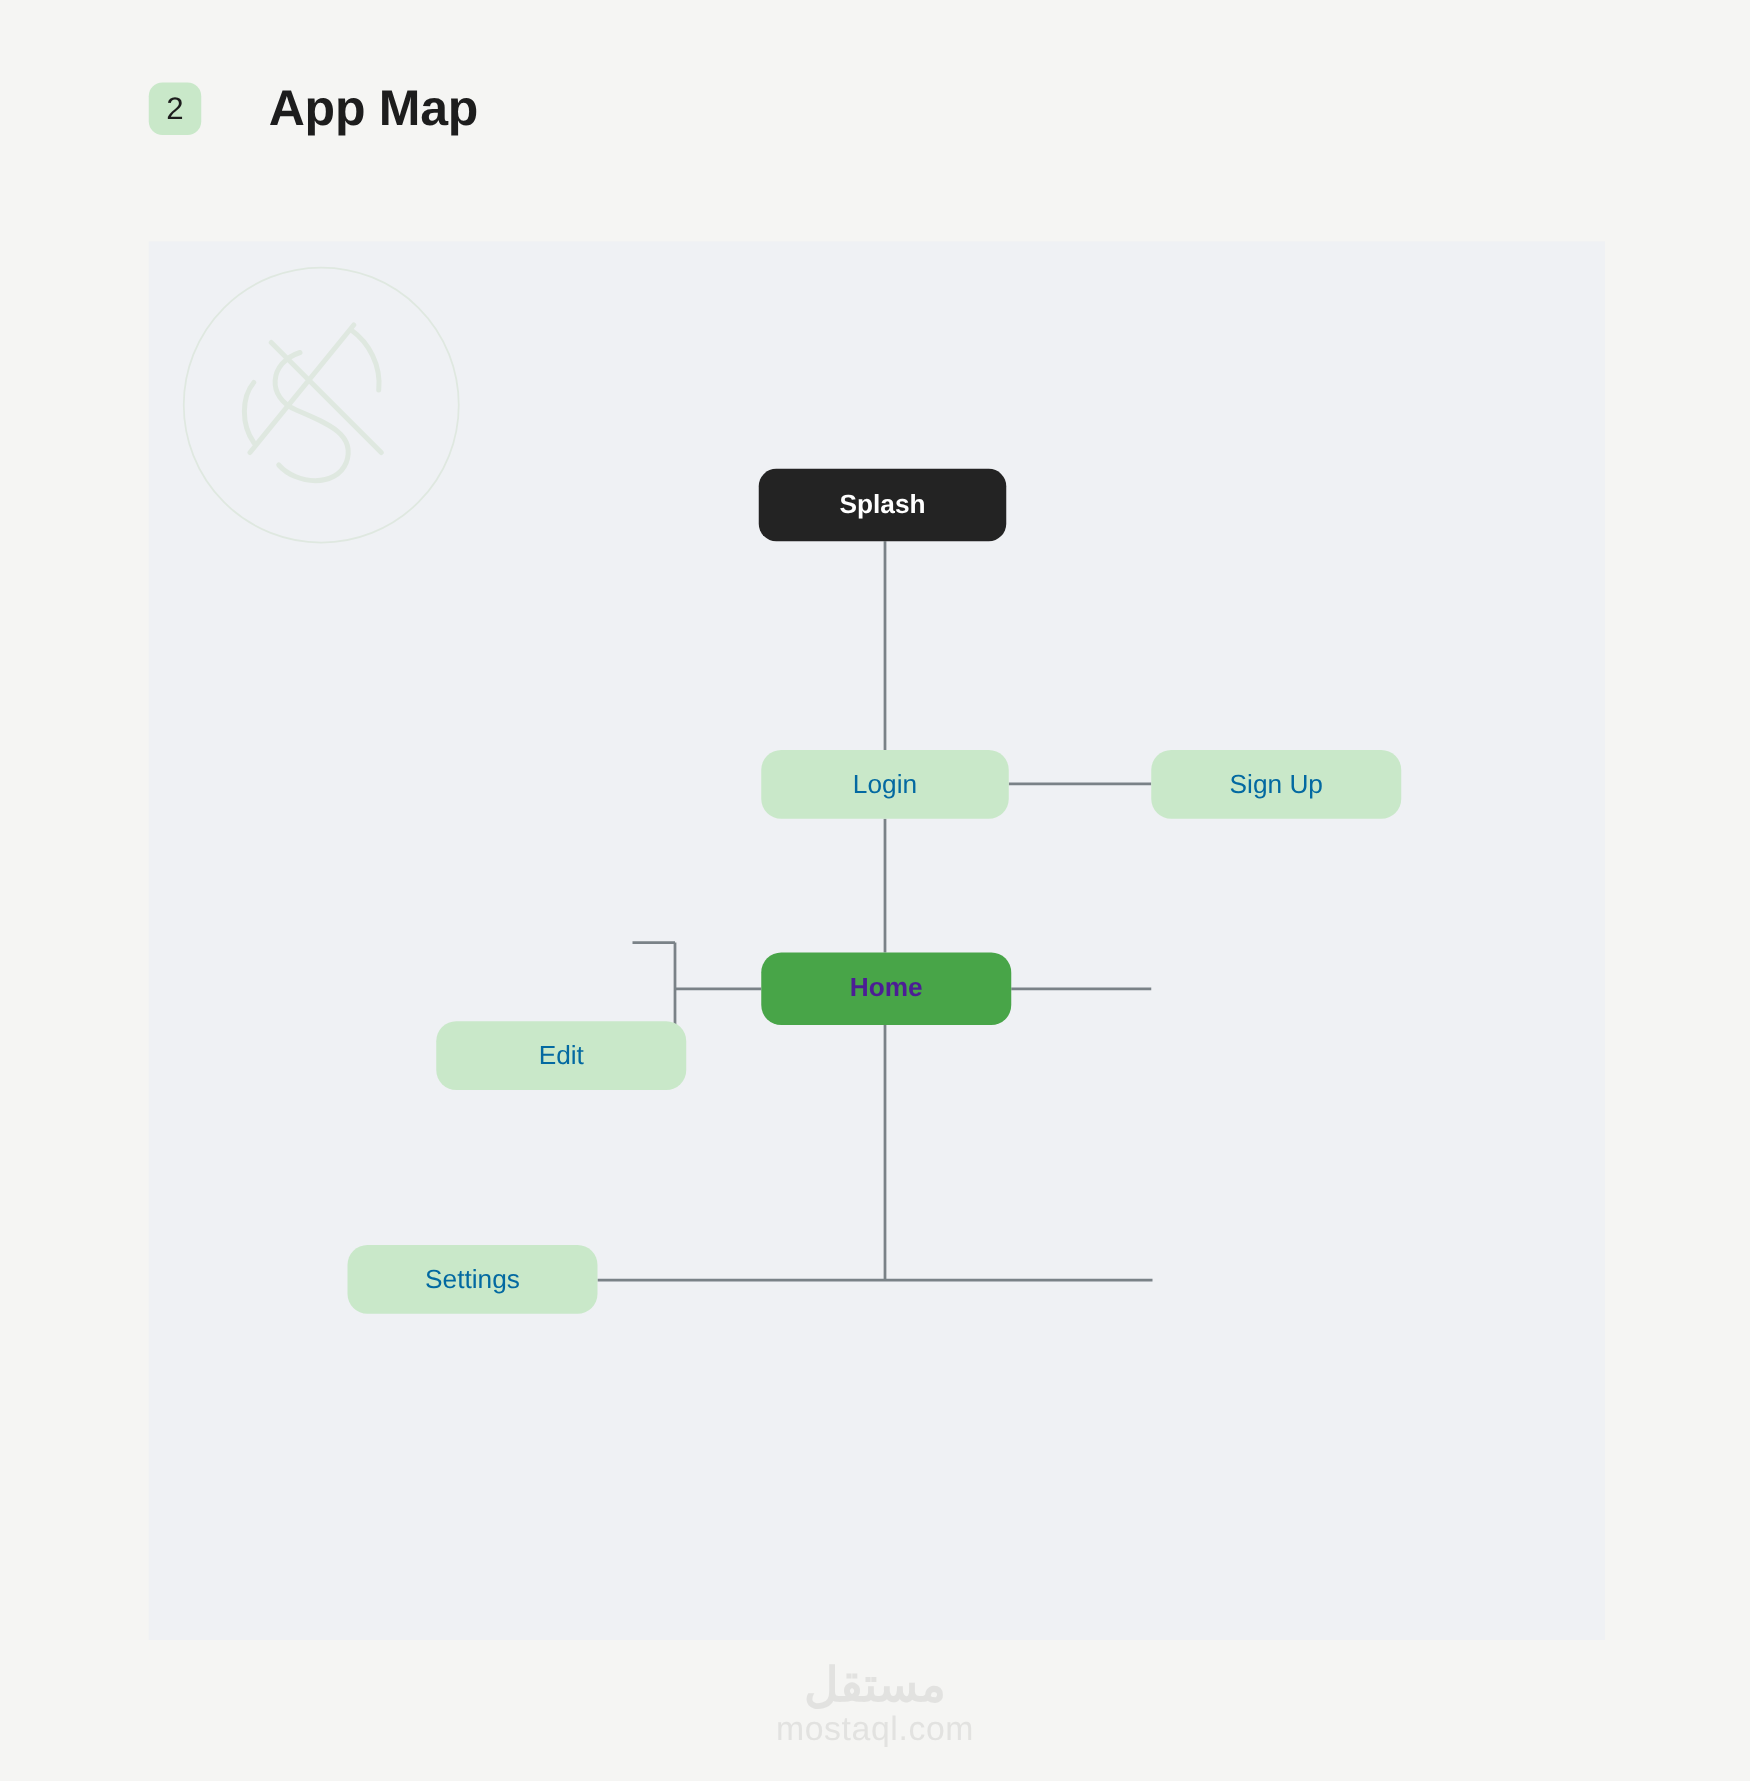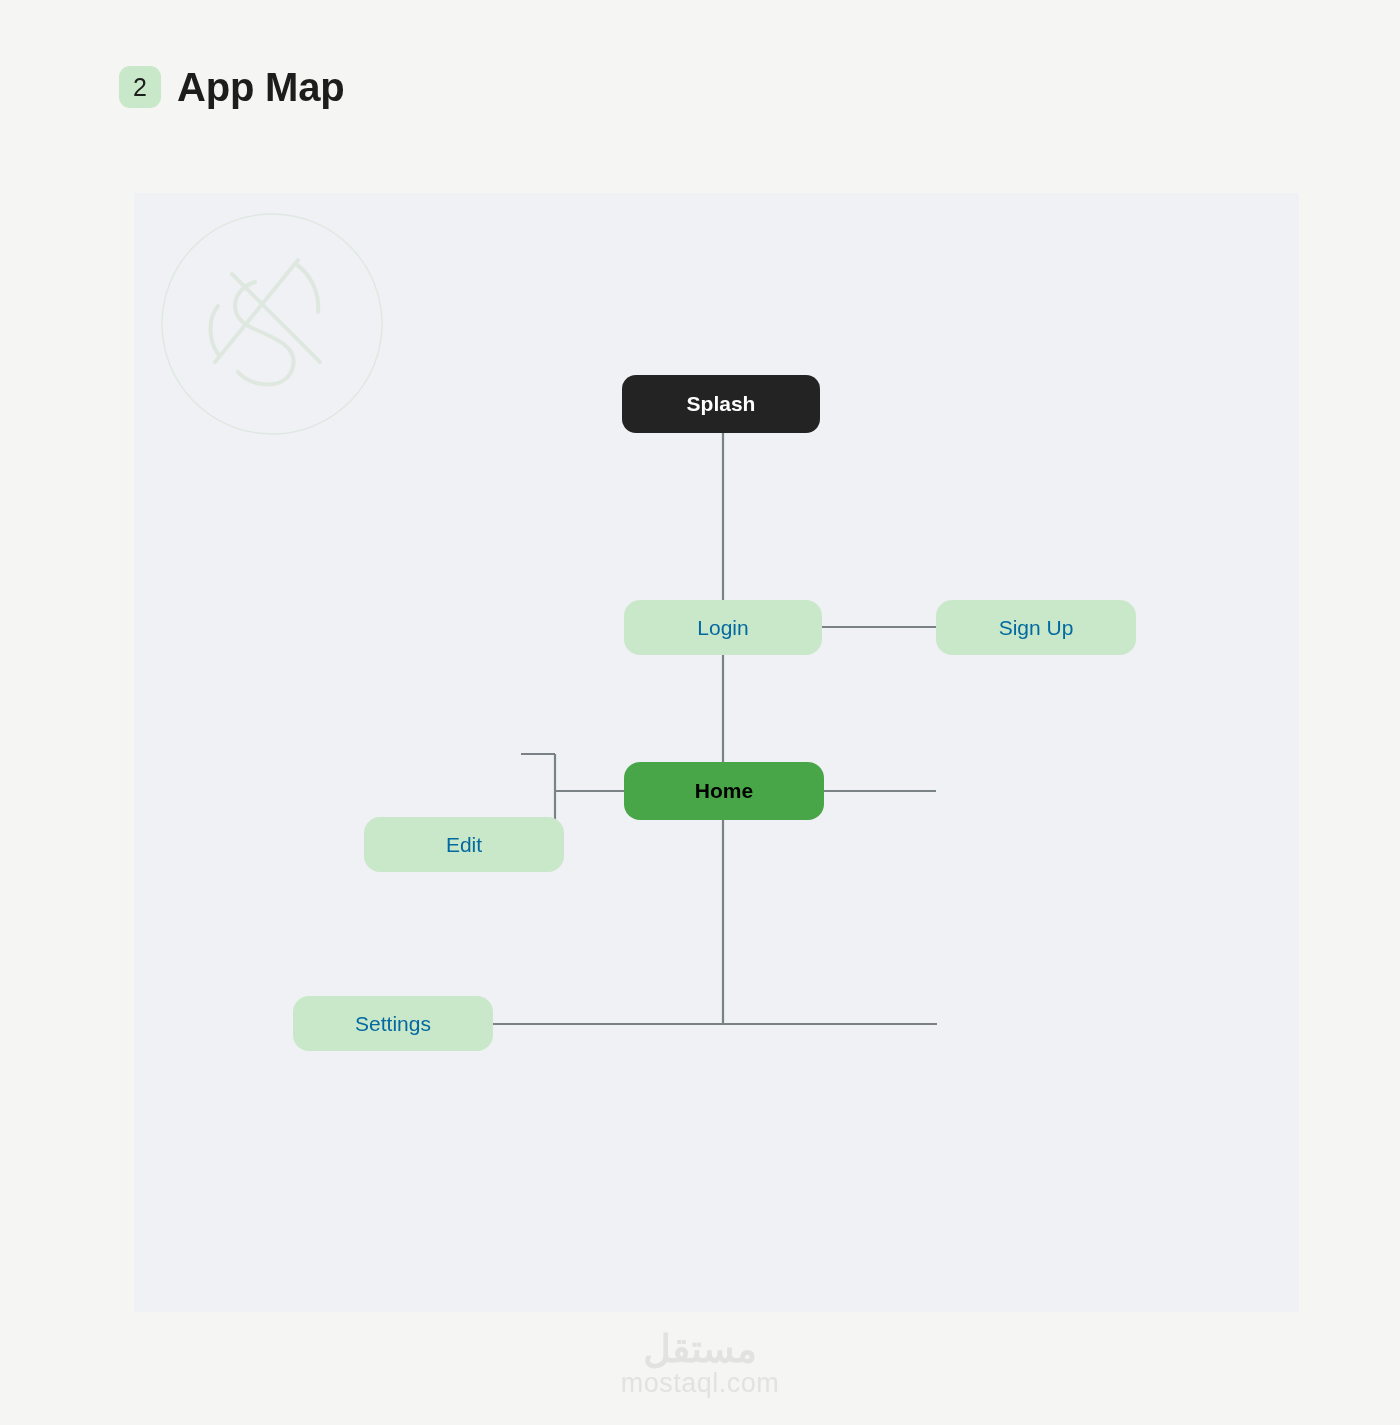--- a/index.html
+++ b/index.html
@@ -37,26 +37,27 @@
     font-weight: 400;
     line-height: 1;
   }
   .page-title {
     font-size: 40px;
     font-weight: 700;
     color: #1d1d1d;
     letter-spacing: -0.2px;
     line-height: 1;
     white-space: nowrap;
+    margin-left: 38px;
   }
 
   
   .panel {
     position: absolute;
-    left: 134px;
+    left: 119px;
     top: 193px;
     width: 1165px;
     height: 1119px;
     background: #eff1f4;
     overflow: hidden;
     text-align: right;
   }
 
   .watermark-logo {
     position: absolute;
@@ -91,21 +92,21 @@
     user-select: none;
   }
   .node.dark {
     background: #232323;
     color: #ffffff;
     font-weight: 700;
     border-radius: 14px;
   }
   .node.primary {
     background: #48a548;
-    color: #000000;
+    color: #4c1d95;
     font-weight: 700;
   }
 
   
   .bottom-watermark {
     position: absolute;
     left: 0;
     right: 0;
     top: 1330px;
     display: flex;

